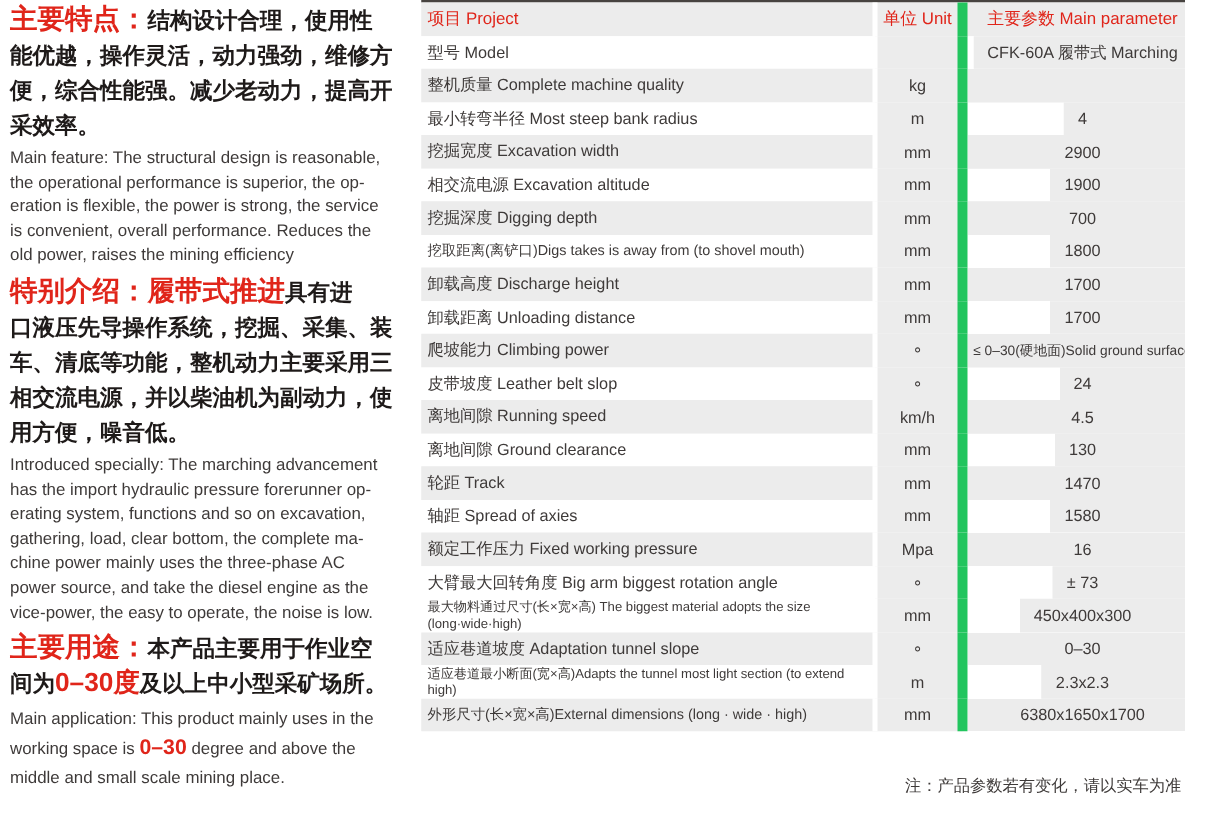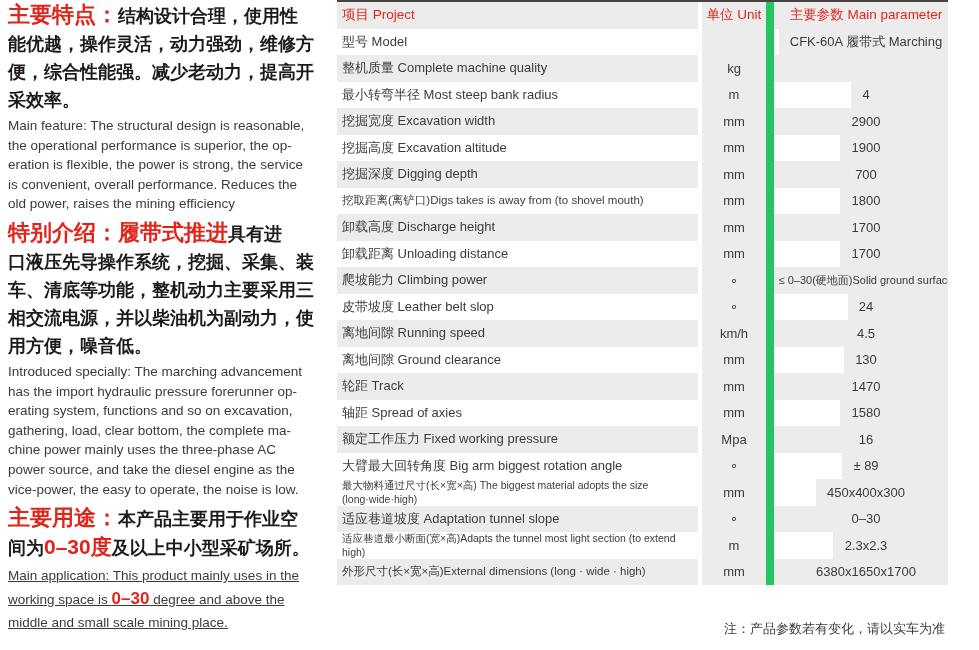--- a/index.html
+++ b/index.html
@@ -11,21 +11,21 @@
   .edge-strip { position:absolute; left:957px; top:0; width:22px; height:650px; background:#f4f4f4; }
   
   .topline { position:absolute; left:337px; top:0; width:642px; height:2px; background:#474340; }
 
   
   .left { position:absolute; left:8px; top:1px; width:314px; }
   .zh { margin:0; white-space:pre-line; font-size:18px; line-height:28px; color:#1e1a19; font-weight:600; }
   .zh .h  { font-size:22px; color:var(--red); font-weight:bold; }
   .zh .hl { font-size:21px; color:var(--red); font-weight:bold; }
   .en { margin:2px 0 5px; white-space:pre-line; font-size:13.5px; line-height:19.6px; color:#3e3a39; font-weight:400; }
-  .en3 { line-height:23px;text-decoration:underline; }
+  .en3 { line-height:23px; }
   .en3 .hl2 { color:var(--red); font-weight:bold; font-size:17px; }
 
   
   .spec { position:absolute; left:337px; top:2px; width:621px; border-collapse:collapse; table-layout:fixed; }
   .spec th, .spec td { height:26.5px; padding:0; font-weight:normal; overflow:visible; }
   .spec thead th { background:#ececec; color:var(--red); font-size:13.5px; }
   .spec th.c-project, .spec td.c-project { text-align:left; padding-left:5px; }
   .spec th.c-unit,  .spec td.c-unit  { text-align:center; background:#ececec;
         border-left:4px solid #fff; border-right:8px solid #22c55e; }
   .spec th.c-param, .spec td.c-param { text-align:center; }
@@ -116,21 +116,21 @@
           <td class="c-param"><div class="gpanel" style="width: 107px;"></div><span class="val">4</span></td>
         </tr>
 
         <tr class="g">
           <td class="c-project">挖掘宽度 Excavation width</td>
           <td class="c-unit">mm</td>
           <td class="c-param"><span class="val">2900</span></td>
         </tr>
 
         <tr class="w">
-          <td class="c-project">挖掘高度 Excavation altitude</td>
+          <td class="c-project">相交流电源 Excavation altitude</td>
           <td class="c-unit">mm</td>
           <td class="c-param"><div class="gpanel" style="width: 118px;"></div><span class="val">1900</span></td>
         </tr>
 
         <tr class="g">
           <td class="c-project">挖掘深度 Digging depth</td>
           <td class="c-unit">mm</td>
           <td class="c-param"><span class="val">700</span></td>
         </tr>
 
@@ -190,21 +190,21 @@
 
         <tr class="g">
           <td class="c-project">额定工作压力 Fixed working pressure</td>
           <td class="c-unit">Mpa</td>
           <td class="c-param"><span class="val">16</span></td>
         </tr>
 
         <tr class="w">
           <td class="c-project">大臂最大回转角度 Big arm biggest rotation angle</td>
           <td class="c-unit">∘</td>
-          <td class="c-param"><div class="gpanel" style="width: 116px;"></div><span class="val">± 89</span></td>
+          <td class="c-param"><div class="gpanel" style="width: 116px;"></div><span class="val">± 73</span></td>
         </tr>
 
 
         <tr class="w small">
           <td class="c-project">最大物料通过尺寸(长×宽×高) The biggest material adopts the size (long·wide·high)</td>
           <td class="c-unit">mm</td>
           <td class="c-param"><div class="gpanel" style="width: 142px;"></div><span class="val">450x400x300</span></td>
         </tr>
 
         <tr class="g">

